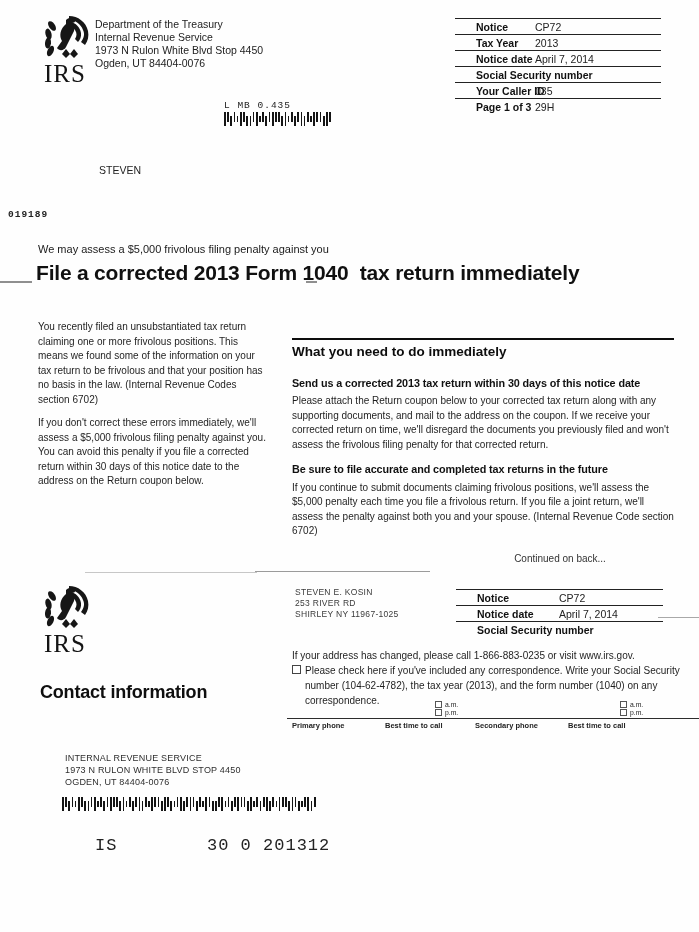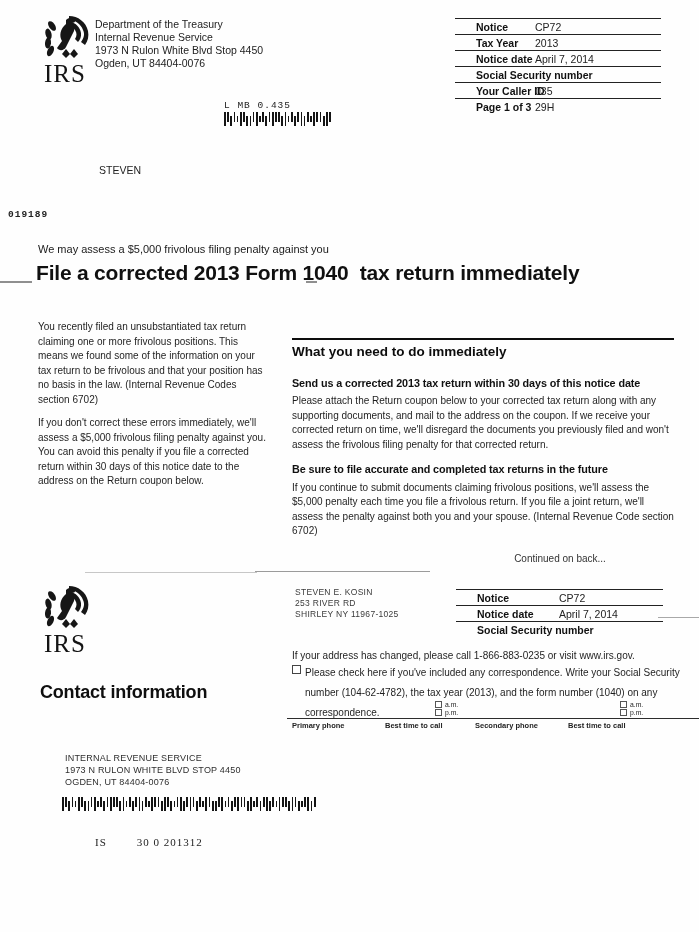--- a/index.html
+++ b/index.html
@@ -51,29 +51,29 @@
 
   .continued{font-size:10px;color:#333;}
 
   .tearline{height:0;border-top:1px solid #c7c7c7;}
   .tearline2{height:0;border-top:1.5px solid #9b9b9b;}
   .artifact{background:#8f8f8f;height:1.5px;}
 
   
   .coupon-addr{font-size:8.5px;line-height:11px;color:#3a3a3a;letter-spacing:0.3px;}
   .coupon-note{font-size:10px;line-height:13.5px;color:#1e1e1e;}
-  .checkline{font-size:10px;line-height:20px;color:#1e1e1e;padding-left:13px;position:relative;}
+  .checkline{font-size:10px;line-height:15px;color:#1e1e1e;padding-left:13px;position:relative;}
   .checkbox{position:absolute;left:0;top:2px;width:7px;height:7px;border:1px solid #444;background:#fff;}
   .contact-heading{font-size:18px;font-weight:bold;color:#0f0f0f;letter-spacing:-0.2px;}
   .ampm{font-size:6.8px;color:#222;line-height:8px;}
   .ampm .cb{display:inline-block;width:5px;height:5px;border:1px solid #555;margin-right:3px;vertical-align:-1px;background:#fff;}
   .phone-rule{border-top:1.5px solid #2c2c2c;height:0;}
   .phone-label{position:absolute;top:3px;font-size:7.5px;color:#222;}
   .return-addr{font-size:9px;line-height:12px;color:#2e2e2e;letter-spacing:0.2px;}
-  .bottom-code{font-family:Liberation Serif, serif;font-size:11px;color:#222;white-space:pre;letter-spacing:1px;}
+  .bottom-code{font-family:Liberation Mono, monospace;font-size:17px;color:#222;white-space:pre;letter-spacing:1px;}
 
   .eagle{display:block;}
 </style>
 </head>
 <body>
 
 <div class="page">
 
   <div class="abs" style="left:44px;top:14px;">
     <svg class="eagle" width="50" height="46" viewBox="0 0 50 46">

